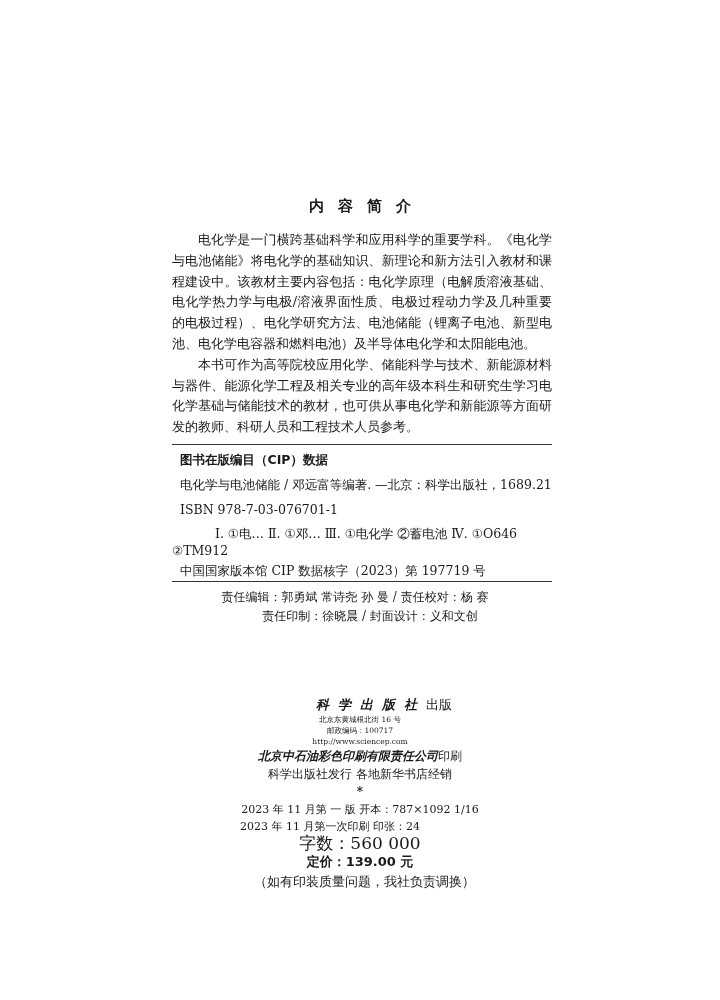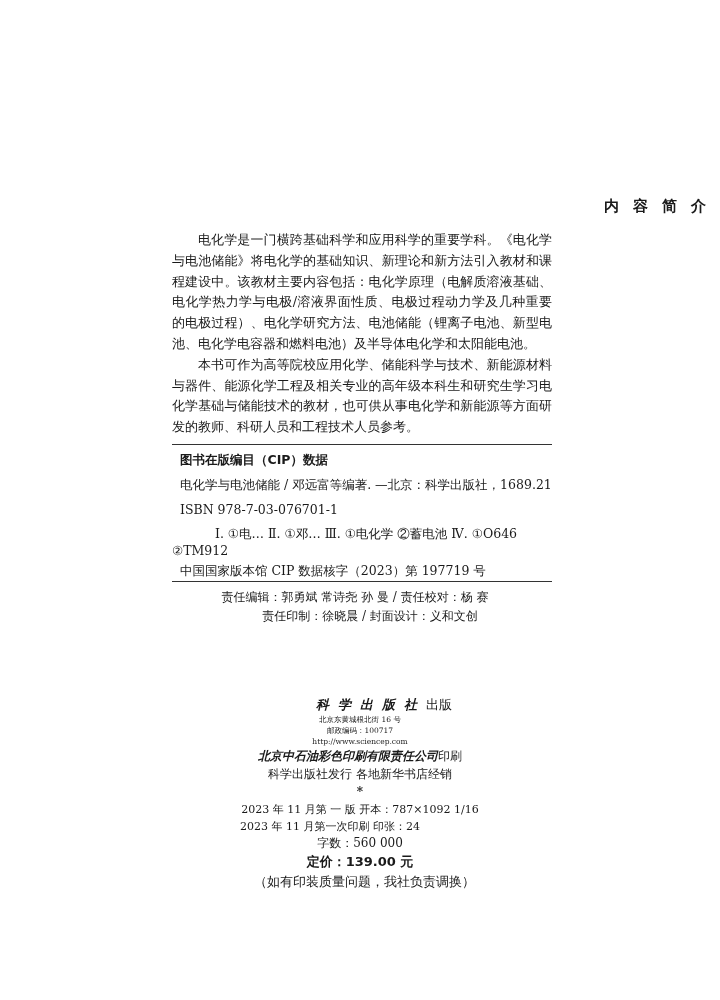--- a/index.html
+++ b/index.html
@@ -2,21 +2,21 @@
 <html><head>
 <meta charset="utf-8">
 <style>
   html, body { margin:0; padding:0; }
   body {
     width:720px; height:1000px; background:#ffffff; position:relative; overflow:hidden;
     font-family: "DejaVu Serif", "Liberation Serif", serif; color:#1a1a1a;
   }
   .abs { position:absolute; }
   .title {
-    left:0; width:720px; top:197px; text-align:right;
+    left:0; width:720px; top:197px; text-align:center;
     font-family: "DejaVu Sans", sans-serif; font-weight:bold; font-size:15px; letter-spacing:14px;
     padding-left:14px; box-sizing:border-box;
   }
   .intro { left:172px; width:380px; top:230px; font-size:13px; line-height:20.8px; text-align:justify; }
   .intro p { margin:0; text-indent:2em; }
   .rule { left:172px; width:380px; height:0; border-top:1.2px solid #333; }
   .cip-head { left:180px; top:452px; font-family:"DejaVu Sans", sans-serif; font-weight:bold; font-size:12.5px; }
   .cip-line { left:180px; width:372px; font-size:12.5px; line-height:17px; }
   .credits { left:0; width:720px; text-align:center; font-size:12px; line-height:19px; }
   .pub { left:0; width:720px; text-align:center; }
@@ -55,16 +55,16 @@
 <div class="abs pub" style="top:694px;">
   <div><span class="pub-name">科学出版社</span><span class="pub-suffix">出版</span></div>
   <div class="small">北京东黄城根北街 16 号</div>
   <div class="small">邮政编码：100717</div>
   <div class="small">http://www.sciencep.com</div>
   <div class="line12"><span class="printer">北京中石油彩色印刷有限责任公司</span><span>印刷</span></div>
   <div class="line12">科学出版社发行   各地新华书店经销</div>
   <div class="line12" style="font-weight:bold;">*</div>
   <div style="font-size:11px; line-height:17px;">2023 年 11 月第  一  版  开本：787×1092  1/16</div>
   <div style="font-size:11px; line-height:17px; padding-right:60px;">2023 年 11 月第一次印刷  印张：24</div>
-  <div style="font-size:12px; line-height:17px;">字数：560 000</div>
+  <div style="font-size:17px; line-height:17px;">字数：560 000</div>
   <div class="price" style="line-height:20px;">定价：139.00 元</div>
   <div class="note" style="line-height:20px;margin-left:9px;">（如有印装质量问题，我社负责调换）</div>
 </div>
 
 </body></html>

